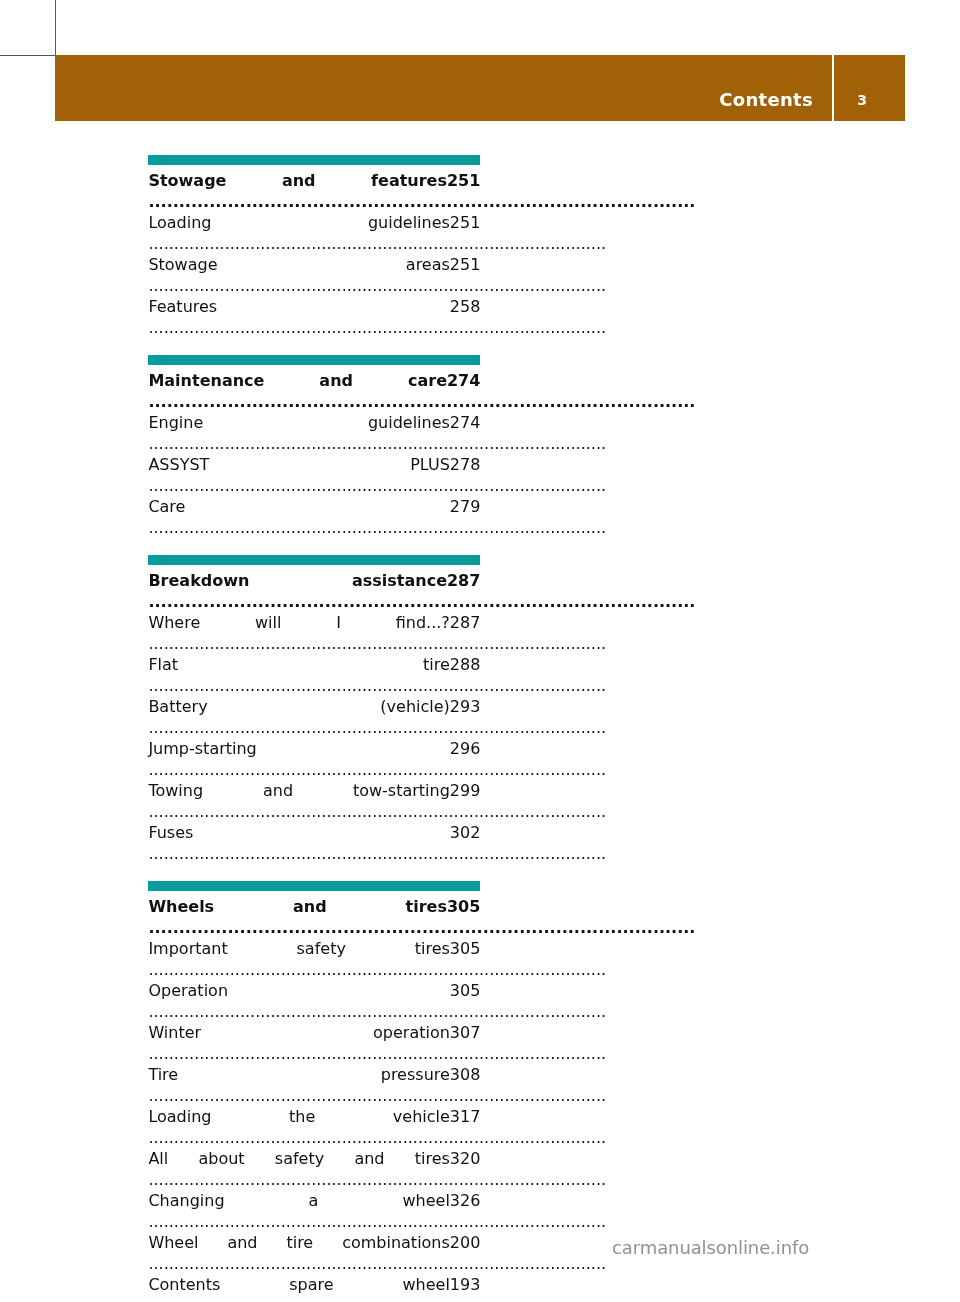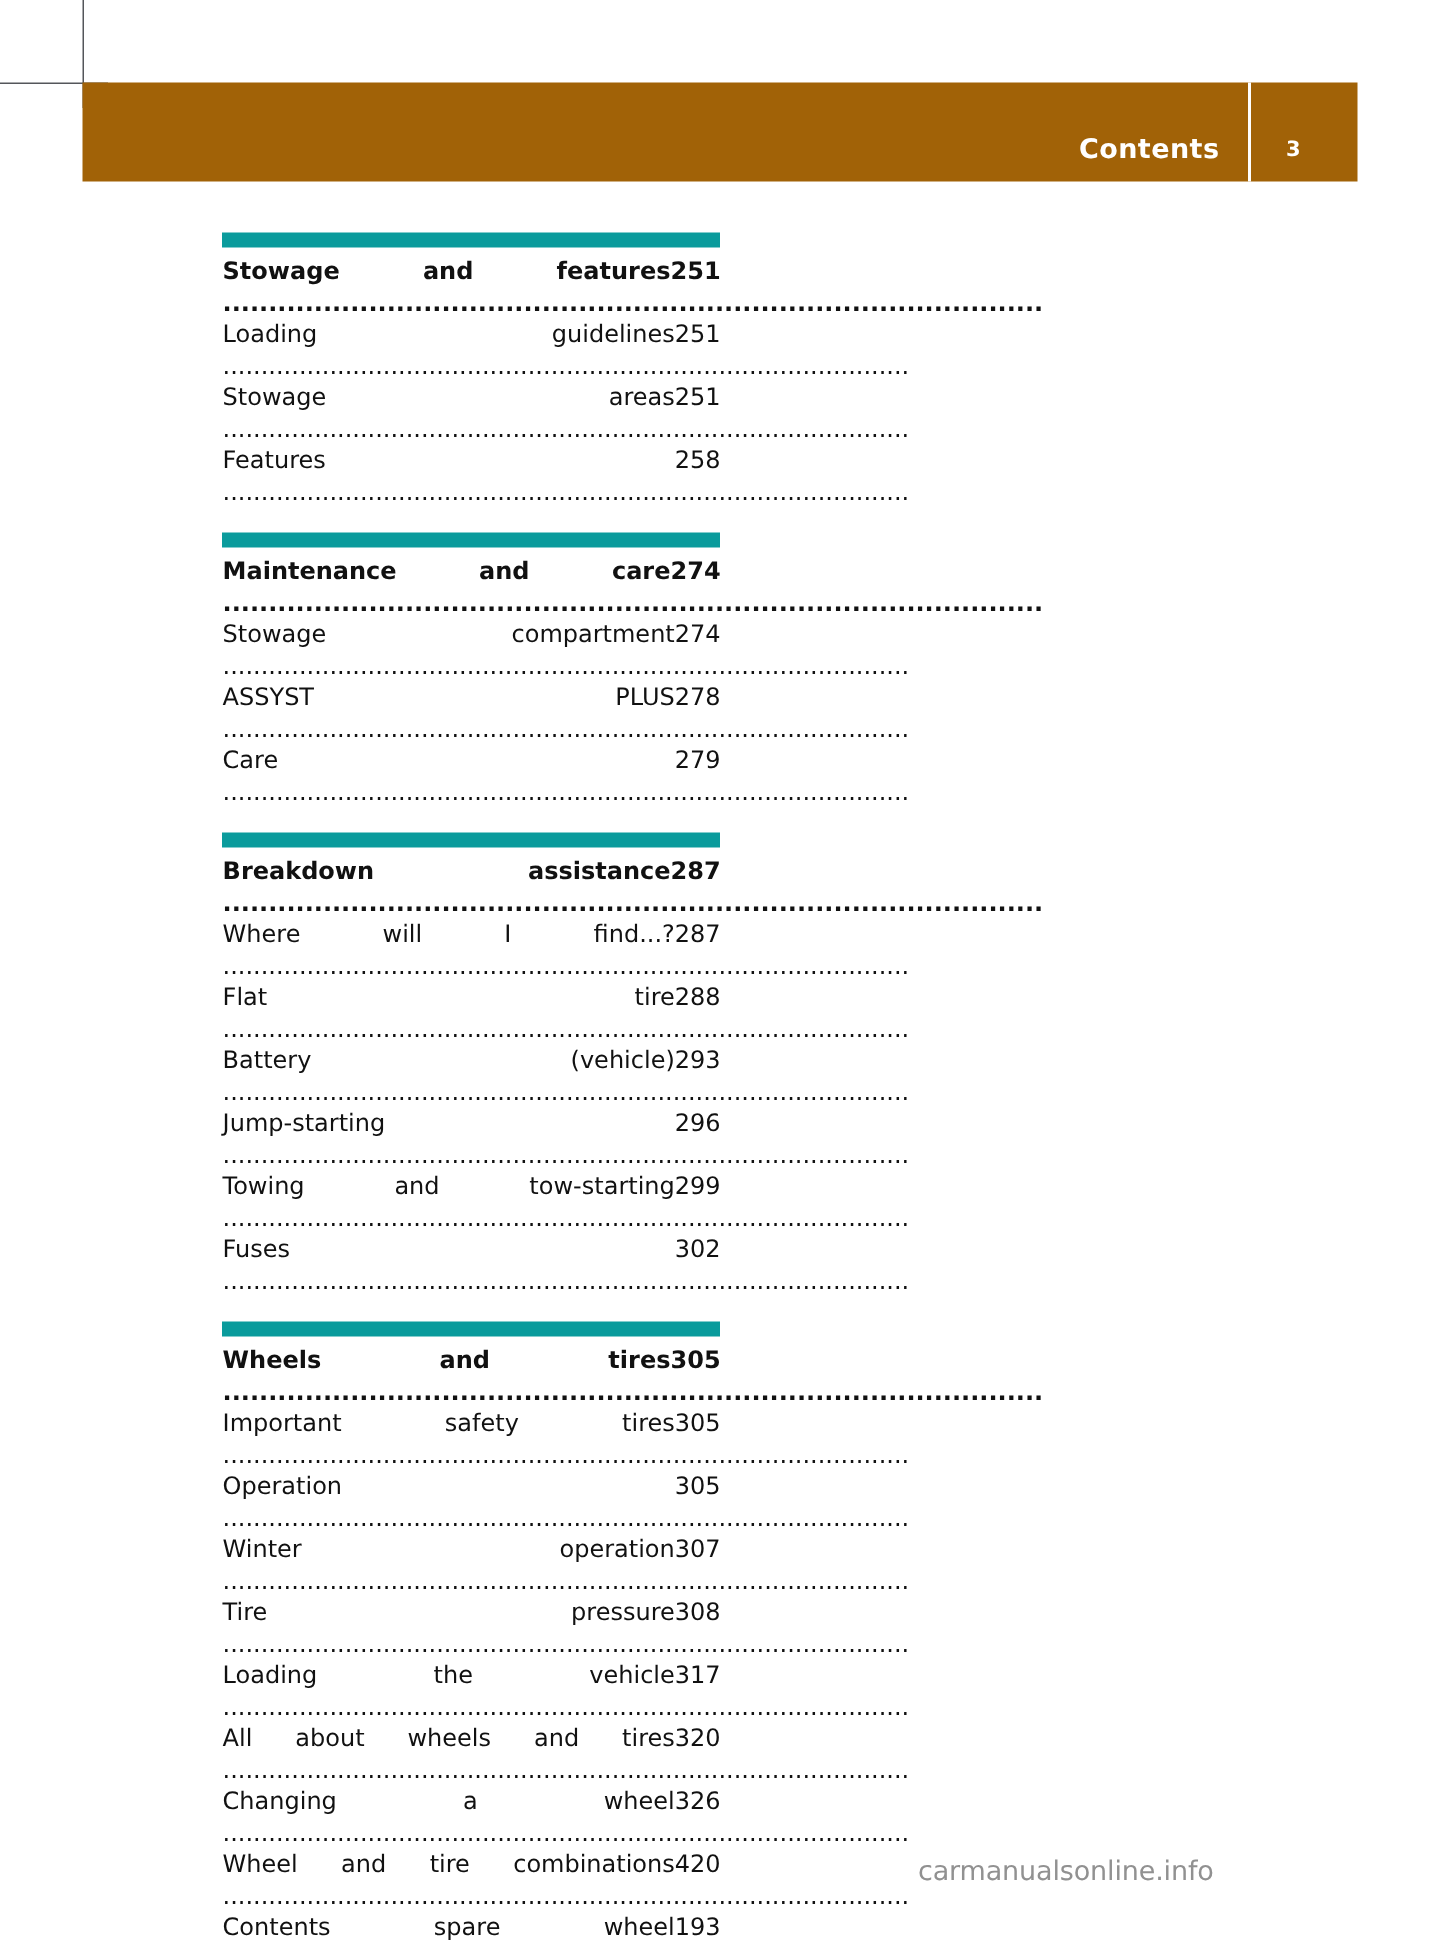--- a/index.html
+++ b/index.html
@@ -48,21 +48,21 @@
     <div class="section">
       <div class="rule"></div>
       <div class="row head"><span class="pg">251</span><span class="lbl">Stowage and features</span><span class="leader"> ..........................................................................................</span></div>
       <div class="row"><span class="pg">251</span><span class="lbl">Loading guidelines</span><span class="leader"> ..........................................................................................</span></div>
       <div class="row"><span class="pg">251</span><span class="lbl">Stowage areas</span><span class="leader"> ..........................................................................................</span></div>
       <div class="row"><span class="pg">258</span><span class="lbl">Features</span><span class="leader"> ..........................................................................................</span></div>
     </div>
     <div class="section">
       <div class="rule"></div>
       <div class="row head"><span class="pg">274</span><span class="lbl">Maintenance and care</span><span class="leader"> ..........................................................................................</span></div>
-      <div class="row"><span class="pg">274</span><span class="lbl">Stowage compartment</span><span class="leader"> ..........................................................................................</span></div>
+      <div class="row"><span class="pg">274</span><span class="lbl">Engine guidelines</span><span class="leader"> ..........................................................................................</span></div>
       <div class="row"><span class="pg">278</span><span class="lbl">ASSYST PLUS</span><span class="leader"> ..........................................................................................</span></div>
       <div class="row"><span class="pg">279</span><span class="lbl">Care</span><span class="leader"> ..........................................................................................</span></div>
     </div>
     <div class="section">
       <div class="rule"></div>
       <div class="row head"><span class="pg">287</span><span class="lbl">Breakdown assistance</span><span class="leader"> ..........................................................................................</span></div>
       <div class="row"><span class="pg">287</span><span class="lbl">Where will I find...?</span><span class="leader"> ..........................................................................................</span></div>
       <div class="row"><span class="pg">288</span><span class="lbl">Flat tire</span><span class="leader"> ..........................................................................................</span></div>
       <div class="row"><span class="pg">293</span><span class="lbl">Battery (vehicle)</span><span class="leader"> ..........................................................................................</span></div>
       <div class="row"><span class="pg">296</span><span class="lbl">Jump-starting</span><span class="leader"> ..........................................................................................</span></div>
@@ -70,20 +70,20 @@
       <div class="row"><span class="pg">302</span><span class="lbl">Fuses</span><span class="leader"> ..........................................................................................</span></div>
     </div>
     <div class="section">
       <div class="rule"></div>
       <div class="row head"><span class="pg">305</span><span class="lbl">Wheels and tires</span><span class="leader"> ..........................................................................................</span></div>
       <div class="row"><span class="pg">305</span><span class="lbl">Important safety tires</span><span class="leader"> ..........................................................................................</span></div>
       <div class="row"><span class="pg">305</span><span class="lbl">Operation</span><span class="leader"> ..........................................................................................</span></div>
       <div class="row"><span class="pg">307</span><span class="lbl">Winter operation</span><span class="leader"> ..........................................................................................</span></div>
       <div class="row"><span class="pg">308</span><span class="lbl">Tire pressure</span><span class="leader"> ..........................................................................................</span></div>
       <div class="row"><span class="pg">317</span><span class="lbl">Loading the vehicle</span><span class="leader"> ..........................................................................................</span></div>
-      <div class="row"><span class="pg">320</span><span class="lbl">All about wheels and tires</span><span class="leader"> ..........................................................................................</span></div>
+      <div class="row"><span class="pg">320</span><span class="lbl">All about safety and tires</span><span class="leader"> ..........................................................................................</span></div>
       <div class="row"><span class="pg">326</span><span class="lbl">Changing a wheel</span><span class="leader"> ..........................................................................................</span></div>
-      <div class="row"><span class="pg">420</span><span class="lbl">Wheel and tire combinations</span><span class="leader"> ..........................................................................................</span></div>
+      <div class="row"><span class="pg">200</span><span class="lbl">Wheel and tire combinations</span><span class="leader"> ..........................................................................................</span></div>
       <div class="row"><span class="pg">193</span><span class="lbl">Contents spare wheel</span><span class="leader"> ..........................................................................................</span></div>
     </div>
   </div>
 
 <div class="watermark">carmanualsonline.info</div>
 
 </body></html>

